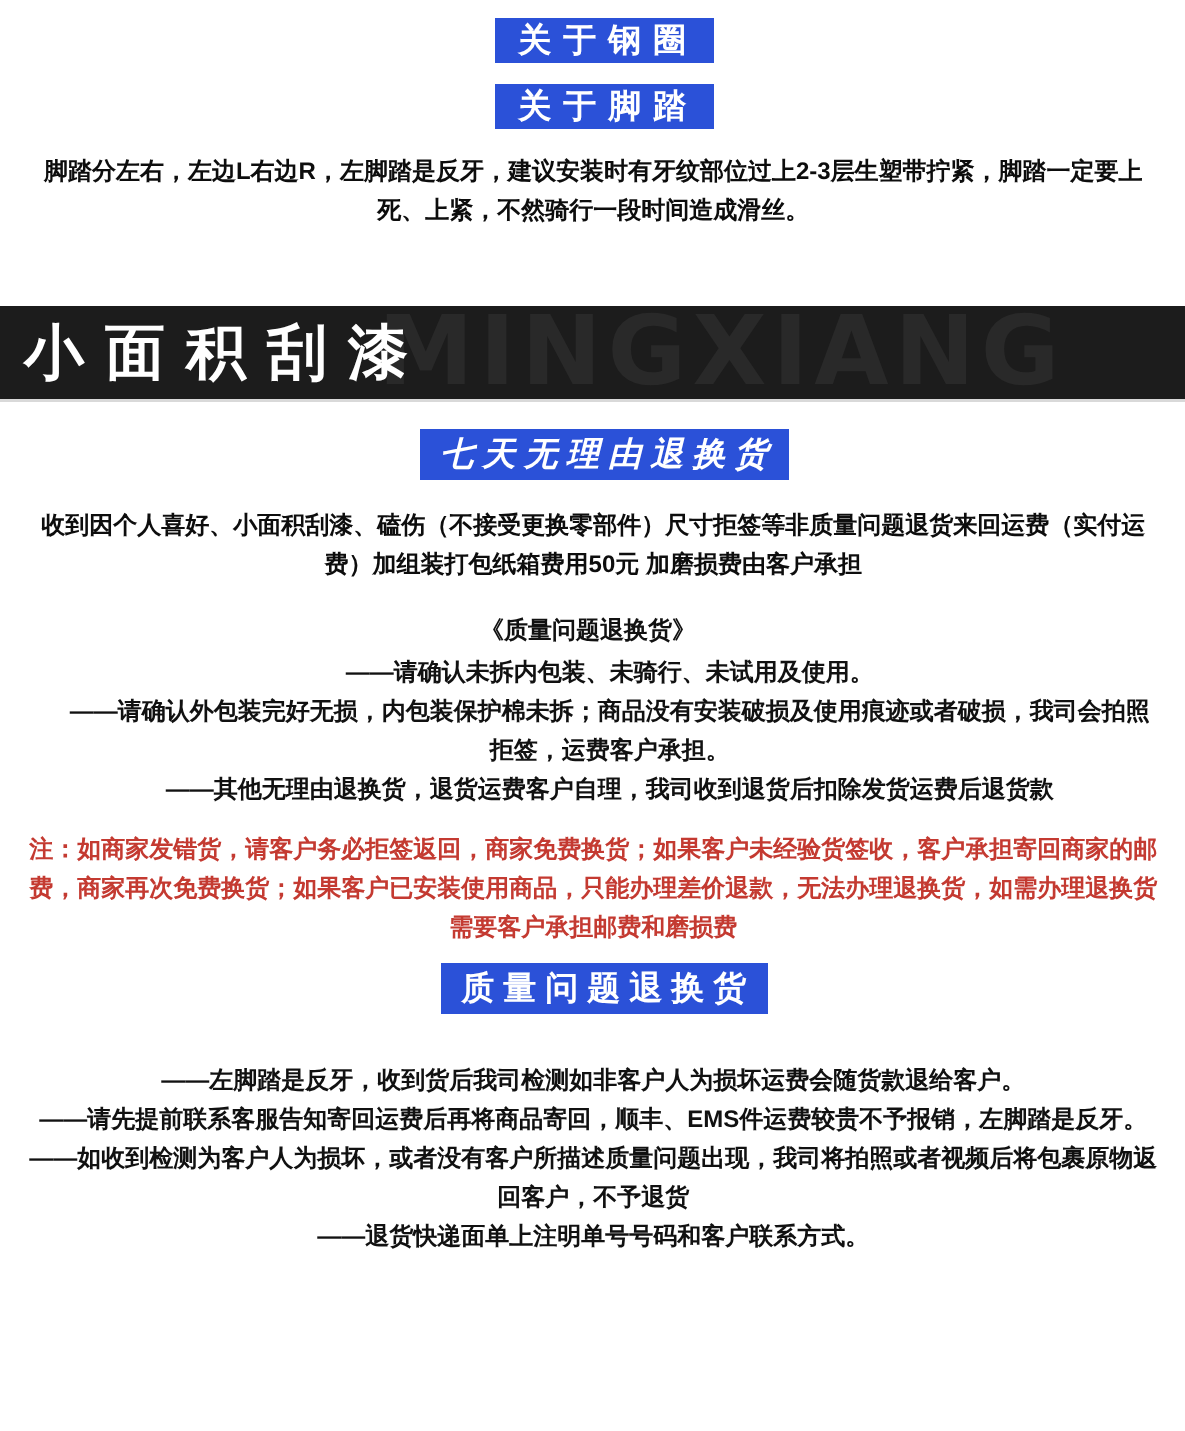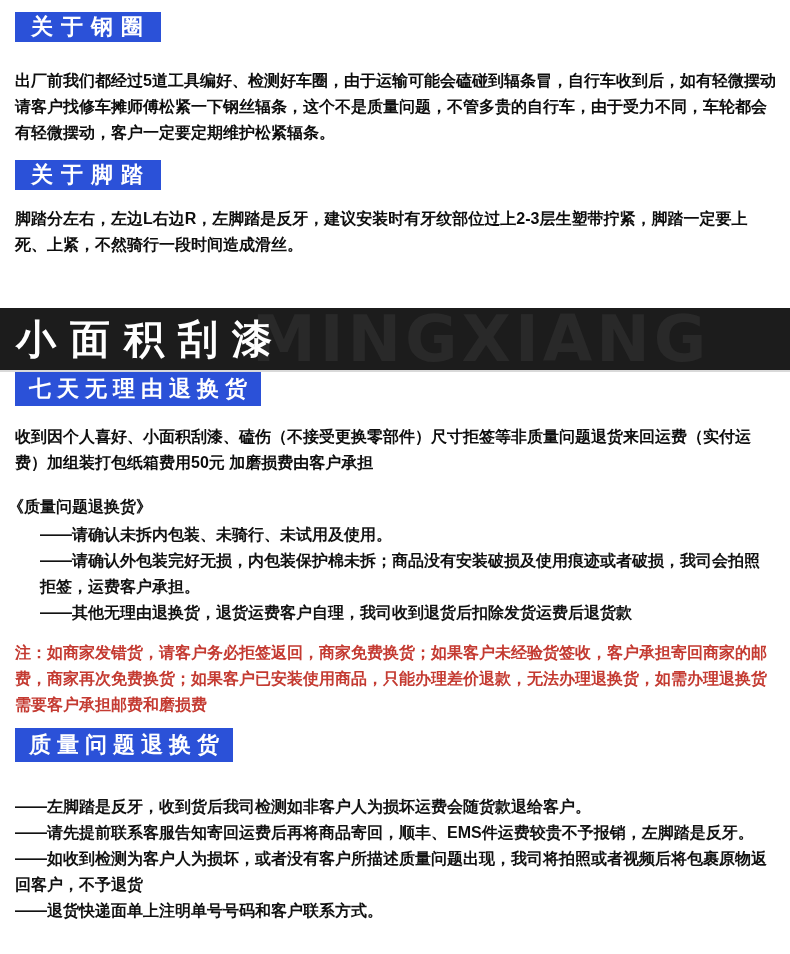--- a/index.html
+++ b/index.html
@@ -1,40 +1,40 @@
 <!DOCTYPE html>
 <html><head>
 <meta charset="utf-8">
 <style>
   html,body{margin:0;padding:0;}
   body{
     width:790px;height:954px;overflow:hidden;background:#ffffff;
     font-family:"Liberation Sans","DejaVu Sans",sans-serif;
     color:#111111;
   }
-  .page{width:790px;height:954px;position:relative;}
+  .page{width:790px;height:954px;position:relative;text-align:center;}
 
   
   .badge{
     display:inline-block;
     background:#2b51d8;
     color:#ffffff;
     font-family:"Liberation Serif","DejaVu Serif",serif;
     font-size:22px;
     font-weight:bold;
     letter-spacing:8px;
     padding:4px 10px 4px 16px;
     margin-left:15px;
     line-height:22px;
   }
   .badge.small-gap{letter-spacing:6px;padding:6px 8px 6px 14px;}
 
   .badge-row-1{padding-top:12px;}
   .badge-row-2{margin-top:14px;}
-  .badge-row-3{}
+  .badge-row-3{margin-top:18px;font-style:italic;}
   .badge-row-4{margin-top:10px;}
 
   
   .para{
     margin:26px 14px 0 15px;
     font-size:16px;
     font-weight:bold;
     line-height:26px;
     color:#0d0d0d;
   }
@@ -104,21 +104,20 @@
   }
 </style>
 </head>
 <body>
 
 <div class="page">
 
   <div class="badge-row-1">
     <span class="badge">关于钢圈</span>
   </div>
-  <p class="para">出厂前我们都经过5道工具编好、检测好车圈，由于运输可能会磕碰到辐条冒，自行车收到后，如有轻微摆动请客户找修车摊师傅松紧一下钢丝辐条，这个不是质量问题，不管多贵的自行车，由于受力不同，车轮都会有轻微摆动，客户一定要定期维护松紧辐条。</p>
 
   <div class="badge-row-2">
     <span class="badge">关于脚踏</span>
   </div>
   <p class="para p2">脚踏分左右，左边L右边R，左脚踏是反牙，建议安装时有牙纹部位过上2-3层生塑带拧紧，脚踏一定要上死、上紧，不然骑行一段时间造成滑丝。</p>
 
   <div class="banner">
     <span class="banner-watermark">MINGXIANG</span>
     <span class="banner-title">小面积刮漆</span>
   </div>

